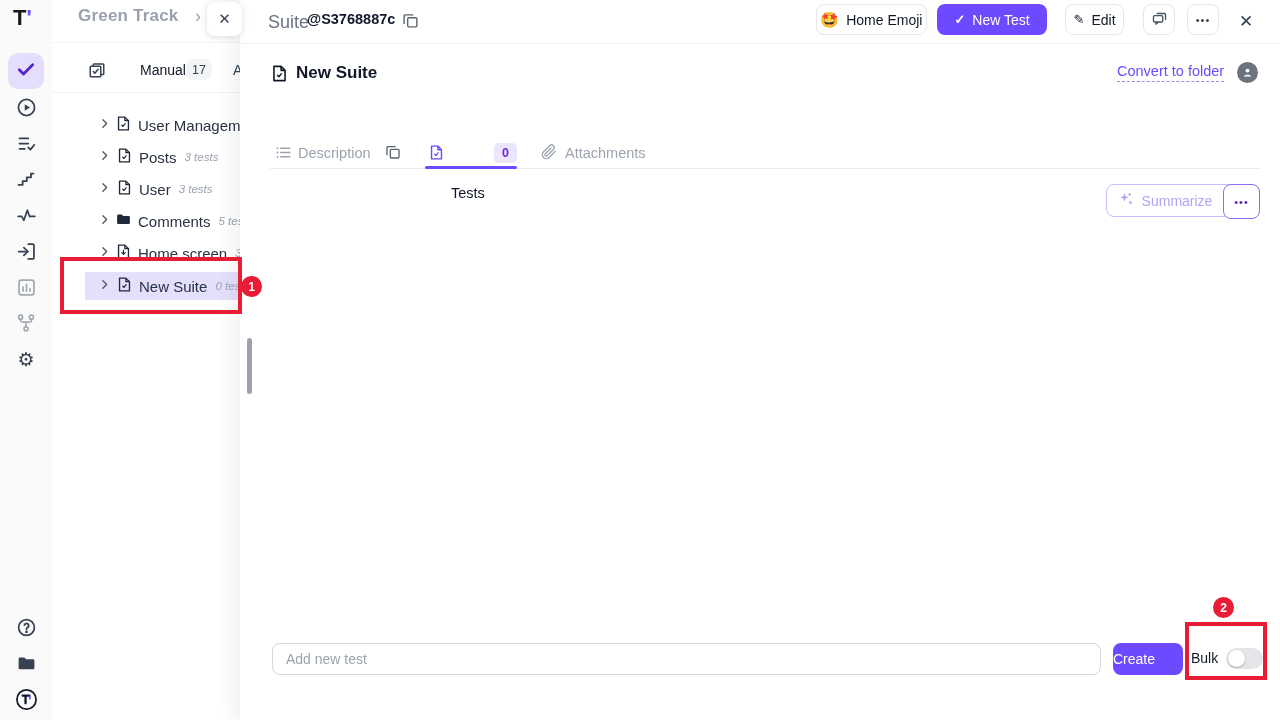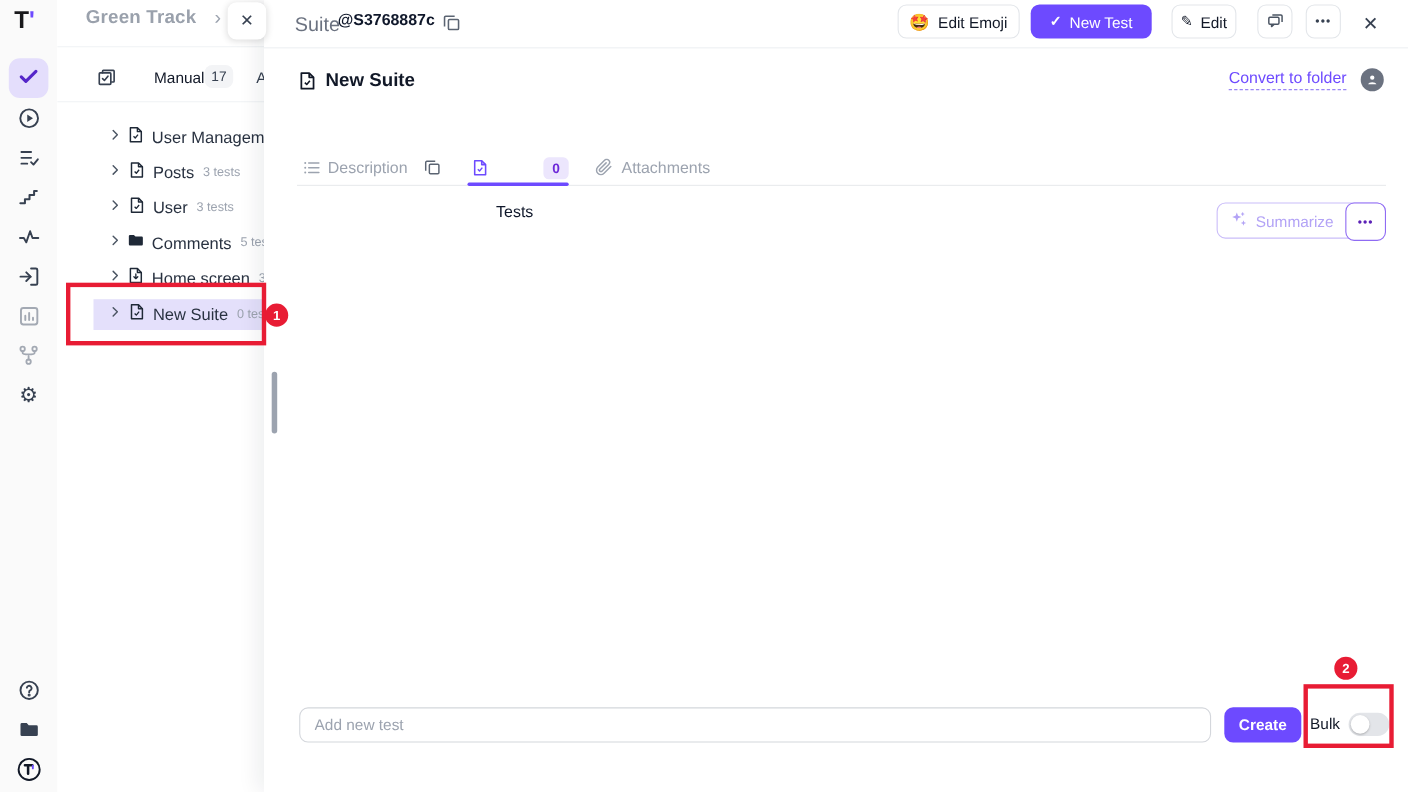--- a/index.html
+++ b/index.html
@@ -22,21 +22,21 @@
   .hdiv { position:absolute; left:0; width:100%; height:1px; background:#f1f3f5; }
   #tree .tab-manual-icon { position:absolute; left:36px; top:61px; }
   #tree .tab-manual { position:absolute; left:88px; top:62px; font-size:14px; font-weight:500; color:#111827; }
   #tree .tab-manual-count { position:absolute; left:134px; top:59px; min-width:26px; height:21px; background:#f3f4f6; border-radius:7px; font-size:12.5px; color:#374151; display:flex; align-items:center; justify-content:center; padding:0 6px; }
   #tree .tab-automated { position:absolute; left:181px; top:62px; font-size:14px; font-weight:500; color:#374151; white-space:nowrap; }
   .tree-row { position:absolute; left:0; width:100%; height:30px; display:flex; align-items:center; white-space:nowrap; }
   .tree-row.selected::before { content:''; position:absolute; left:33px; right:0; top:1px; bottom:1px; background:#e4e0fb; }
   .tree-row .tchev { margin-left:46px; width:14px; color:#4b5563; position:relative; }
   .tree-row .ticon { margin-left:4px; width:17px; position:relative; }
   .tree-row .tlabel { margin-left:6px; font-size:15px; color:#293241; font-weight:500; position:relative; }
-  .tree-row .tcount { margin-left:8px; font-size:11.5px; color:#9ca3af; position:relative; }
+  .tree-row .tcount { margin-left:8px; font-size:11.5px; color:#9ca3af; position:relative;font-style:italic; }
   #tree .bottom-pill { position:absolute; left:30px; top:710px; width:40px; height:22px; background:#e5e7eb; border-radius:9px; font-size:13px; font-weight:700; color:#374151; display:flex; align-items:center; justify-content:center; }
 
   
   #resize-handle { position:absolute; left:247px; top:338px; width:5px; height:56px; background:#9ca3af; border-radius:3px; z-index:3; }
 
   
   #modal { position:absolute; left:240px; top:0; width:1040px; height:720px; background:#fff; z-index:2; box-shadow:-6px 0 18px rgba(15,23,42,.07); }
   #modal .close-card { position:absolute; left:-33px; top:2px; width:35px; height:34px; background:#fff; border-radius:8px; box-shadow:0 1px 7px rgba(0,0,0,.14); display:flex; align-items:center; justify-content:center; font-size:15px; color:#374151; }
   #modal-header { position:absolute; left:0; top:0; width:100%; height:44px; border-bottom:1px solid #edeff2; }
   .suite-type { position:absolute; left:28px; top:12px; font-size:18px; color:#6b7280; }
@@ -63,21 +63,21 @@
   #tab-tests-badge { position:absolute; left:254px; top:143px; width:23px; height:20px; background:#ece6fd; border-radius:5px; font-size:12.5px; font-weight:600; color:#6D28D9; display:flex; align-items:center; justify-content:center; }
   #tabs-divider { position:absolute; left:30px; top:168px; width:990px; height:1px; background:#e8eaed; }
   #tab-underline { position:absolute; left:185px; top:166px; width:92px; height:3px; background:#6D4AFF; border-radius:2px; }
 
   #summarize-group { position:absolute; left:866px; top:184px; width:154px; height:33px; border:1px solid #cabdf9; border-radius:8px; display:flex; }
   #summarize-main { flex:1; display:flex; align-items:center; justify-content:center; gap:7px; font-size:14px; font-weight:500; color:#b3a3f6; }
   #summarize-more { width:37px; height:35px; margin:-1px -1px 0 0; border:1.5px solid #8f6bf3; border-radius:8px; background:#fff; display:flex; align-items:center; justify-content:center; font-size:11px; letter-spacing:1px; color:#5b21b6; }
 
   #add-test-input { position:absolute; left:32px; top:643px; width:829px; height:32px; border:1px solid #d4d7dc; border-radius:8px; padding:4px 13px; font-size:14px; color:#111827; font-family:"Liberation Sans",sans-serif; outline:none; }
   #add-test-input::placeholder { color:#9ca3af; }
-  #btn-create { position:absolute; left:873px; top:643px; width:70px; height:32px; background:#6D4AFF; border-radius:8px; color:#fff; font-size:14px; font-weight:700; display:flex; align-items:center; justify-content:center; }
+  #btn-create { position:absolute; left:873px; top:643px; width:70px; height:32px; background:#6D4AFF; border-radius:8px; color:#fff; font-size:14px; font-weight:400; display:flex; align-items:center; justify-content:flex-start; }
   #bulk-label { position:absolute; left:951px; top:650px; font-size:14px; color:#111827; }
   #bulk-toggle { position:absolute; left:986px; top:648px; width:37px; height:21px; background:#e3e5e9; border-radius:11px; }
   #bulk-toggle .knob { position:absolute; left:2px; top:2px; width:17px; height:17px; background:#fff; border-radius:50%; box-shadow:0 1px 2px rgba(0,0,0,.25); }
 
   
   .anno-box { position:absolute; border:4px solid #E81C34; z-index:10; }
   #anno-box-1 { left:60px; top:257px; width:182px; height:57px; }
   #anno-box-2 { left:1185px; top:622px; width:82px; height:58px; }
   .anno-badge { position:absolute; width:21px; height:21px; background:#E81C34; border-radius:50%; color:#fff; font-size:12px; font-weight:700; display:flex; align-items:center; justify-content:center; z-index:11; }
   #anno-badge-1 { left:241px; top:276px; }
@@ -288,21 +288,21 @@
     <div id="modal-header">
       <span class="suite-type">Suite</span>
       <span class="suite-id">@S3768887c</span>
       <span class="hdr-copy"><svg width="17" height="17" viewBox="0 0 24 24" fill="none" stroke="#5b6472" stroke-width="2" stroke-linejoin="round">
             <rect x="8" y="8" width="13" height="13" rx="1.5"></rect>
             <path d="M16 4H4.5A1.5 1.5 0 0 0 3 5.5V17"></path>
           </svg></span>
 
       <div class="hbtn bordered" id="btn-pick-emoji">
         <span style="font-size:15px">🤩</span>
-        <span>Edit Emoji</span>
+        <span>Home Emoji</span>
       </div>
       <div class="hbtn" id="btn-new-test">
         <span class="ck">✓</span>
         <span>New Test</span>
       </div>
       <div class="hbtn bordered" id="btn-edit">
         <span style="font-size:13px">✎</span>
         <span>Edit</span>
       </div>
       <div class="hbtn bordered" id="btn-chat">

